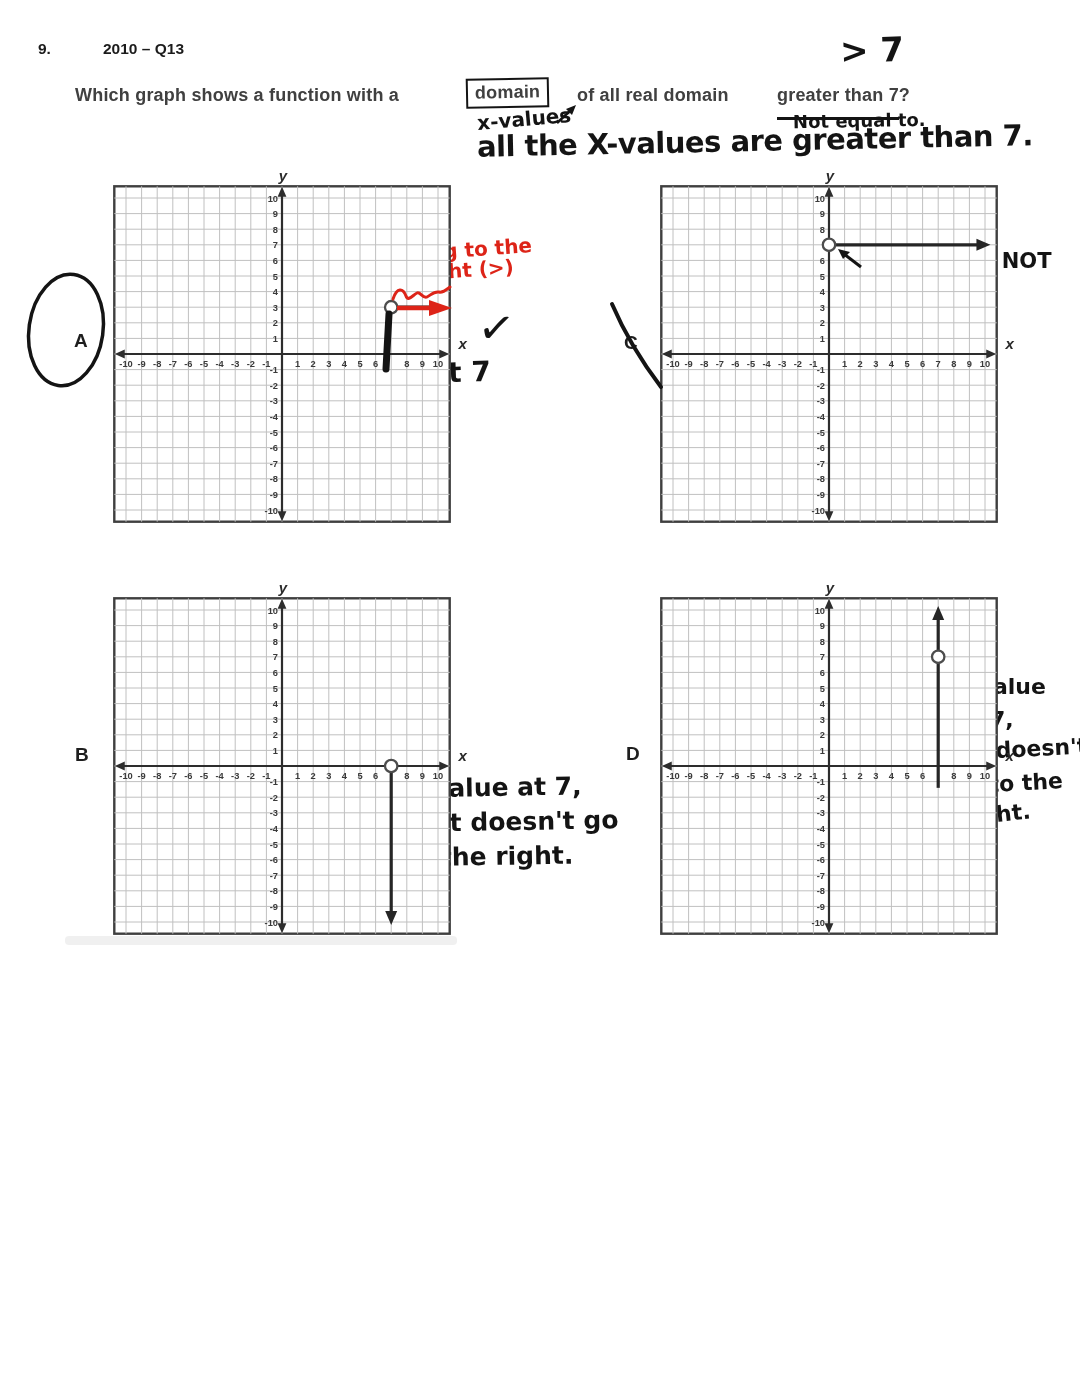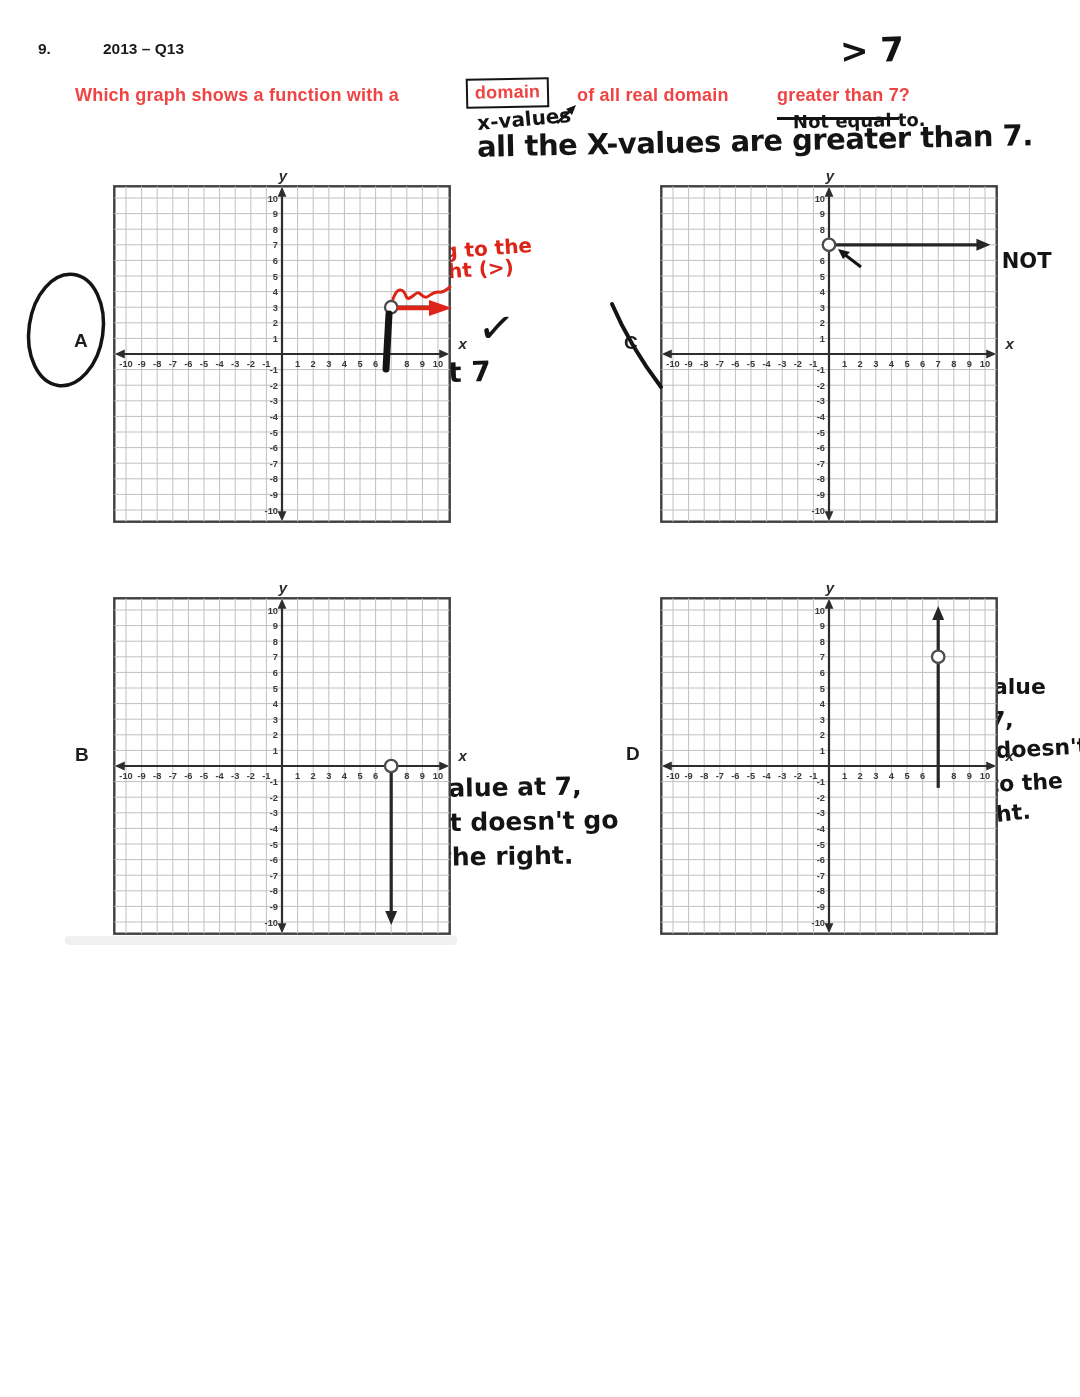--- a/index.html
+++ b/index.html
@@ -1,19 +1,19 @@
 <!DOCTYPE html>
 <html style="--paper: #ffffff; --ink: #141414; --red: #dd2418;"><head>
 <meta charset="utf-8">
 <style>
   html,body{margin:0;padding:0;background:#fff;}
   .page{position:relative;width:1080px;height:1397px;background:var(--paper,#fff);overflow:hidden;
         font-family:"Liberation Sans",sans-serif;}
   .hdr{position:absolute;font:700 15.5px "Liberation Sans",sans-serif;color:#1b1b1b;white-space:nowrap;}
-  .q{position:absolute;font:600 18px "Liberation Sans",sans-serif;color:#ef4444;letter-spacing:.2px;white-space:nowrap;}
+  .q{position:absolute;font:600 18px "Liberation Sans",sans-serif;color:#404040;letter-spacing:.2px;white-space:nowrap;}
   .boxed{display:inline-block;border:2.5px solid var(--ink);padding:2px 7px 3px;transform:rotate(-1.2deg);}
   .underl{border-bottom:3.5px solid var(--ink);padding-bottom:12px;}
   .hw{position:absolute;font-family:"DejaVu Sans",sans-serif;font-weight:600;color:var(--ink);white-space:nowrap;line-height:1;}
   .hw.red{color:var(--red);}
   .glabel{position:absolute;font:700 19px "Liberation Sans",sans-serif;color:#1e1e1e;}
   .graph{position:absolute;width:372px;height:372px;}
   #graph-A{left:96px;top:168px;}
   #graph-C{left:643px;top:168px;}
   #graph-B{left:96px;top:580px;}
   #graph-D{left:643px;top:580px;}
@@ -23,21 +23,21 @@
   .scan-band{position:absolute;left:65px;top:936px;width:392px;height:9px;background:#ececec;opacity:.8;border-radius:4px;}
 </style>
 </head>
 <body>
 
 <div class="page">
 
   <div class="scan-band"></div>
 
   <div class="hdr" style="left:38px;top:40px">9.</div>
-  <div class="hdr" style="left:103px;top:40px">2013 – Q13</div>
+  <div class="hdr" style="left:103px;top:40px">2010 – Q13</div>
 
   <div class="q" style="left:75px;top:85px">Which graph shows a function with a</div>
   <div class="q" style="left:466px;top:78px"><span class="boxed">domain</span></div>
   <div class="q" style="left:577px;top:85px">of all real domain</div>
   <div class="q" style="left:777px;top:85px"><span class="underl">greater than 7</span><span>?</span></div>
 
   <div class="hw" style="left:840px;top:33px;font-size:34px;transform:rotate(-2deg)">&gt; 7</div>
   <div class="hw" style="left:477px;top:109px;font-size:20px;transform:rotate(-5deg)">x-values</div>
   <div class="hw" style="left:793px;top:112px;font-size:18px;transform:rotate(-1deg)">Not equal to.</div>
   <div class="hw" style="left:477px;top:127px;font-size:29px;letter-spacing:-0.5px;transform:rotate(-1.2deg)">all the X-values are greater than 7.</div>

